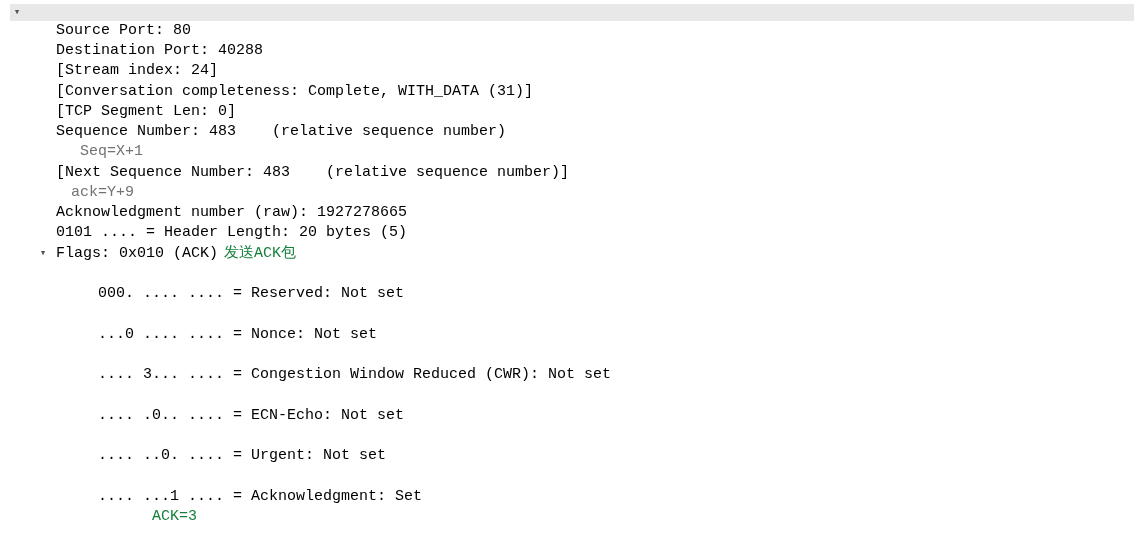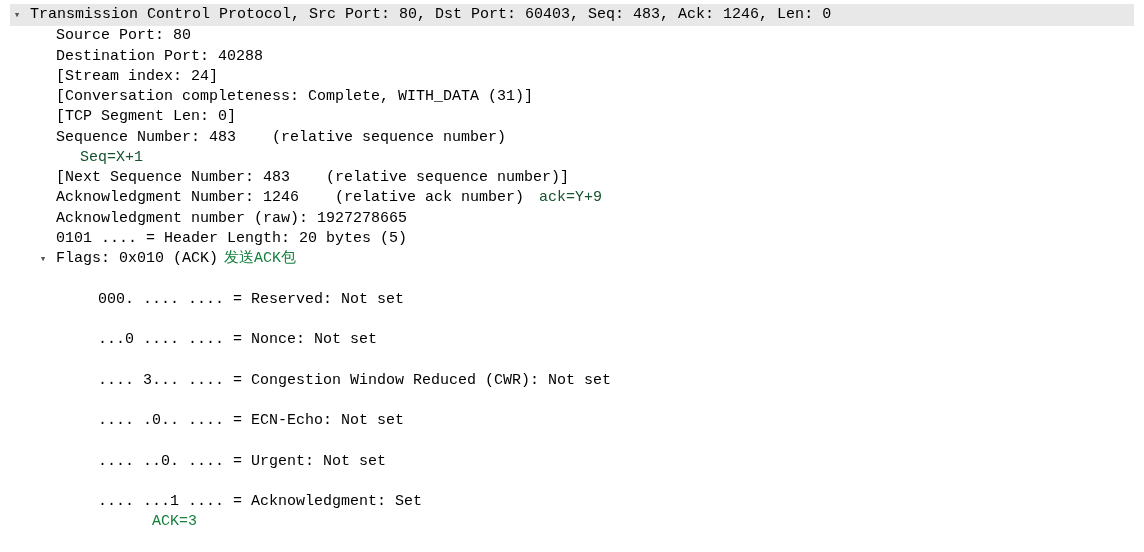--- a/index.html
+++ b/index.html
@@ -43,30 +43,29 @@
     }
     .row-sub {
       padding-left: 70px;
       white-space: pre;
     }
     .annotation {
       color: #15803d;
       font-family: Consolas, "Courier New", monospace;
     }
     .annotation-inline {
-      color: #14532d;
+      color: #737373;
       margin-left: 6px;
     }
   </style>
 </head>
 <body>
 
 <div class="header-row">
   <span class="toggle-icon">▾</span>
-  <span>Transmission Control Protocol, Src Port: 80, Dst Port: 60403, Seq: 483, Ack: 1246, Len: 0</span>
 </div>
 
 <div class="row">
   <span>Source Port: 80</span>
 </div>
 
 <div class="row">
   <span>Destination Port: 40288</span>
 </div>
 
@@ -88,21 +87,20 @@
 
 <div class="row">
   <span class="annotation-inline">  Seq=X+1</span>
 </div>
 
 <div class="row">
   <span>[Next Sequence Number: 483    (relative sequence number)]</span>
 </div>
 
 <div class="row">
-  <span>Acknowledgment Number: 1246    (relative ack number)</span>
   <span class="annotation-inline"> ack=Y+9</span>
 </div>
 
 <div class="row">
   <span>Acknowledgment number (raw): 1927278665</span>
 </div>
 
 <div class="row">
   <span>0101 .... = Header Length: 20 bytes (5)</span>
 </div>

